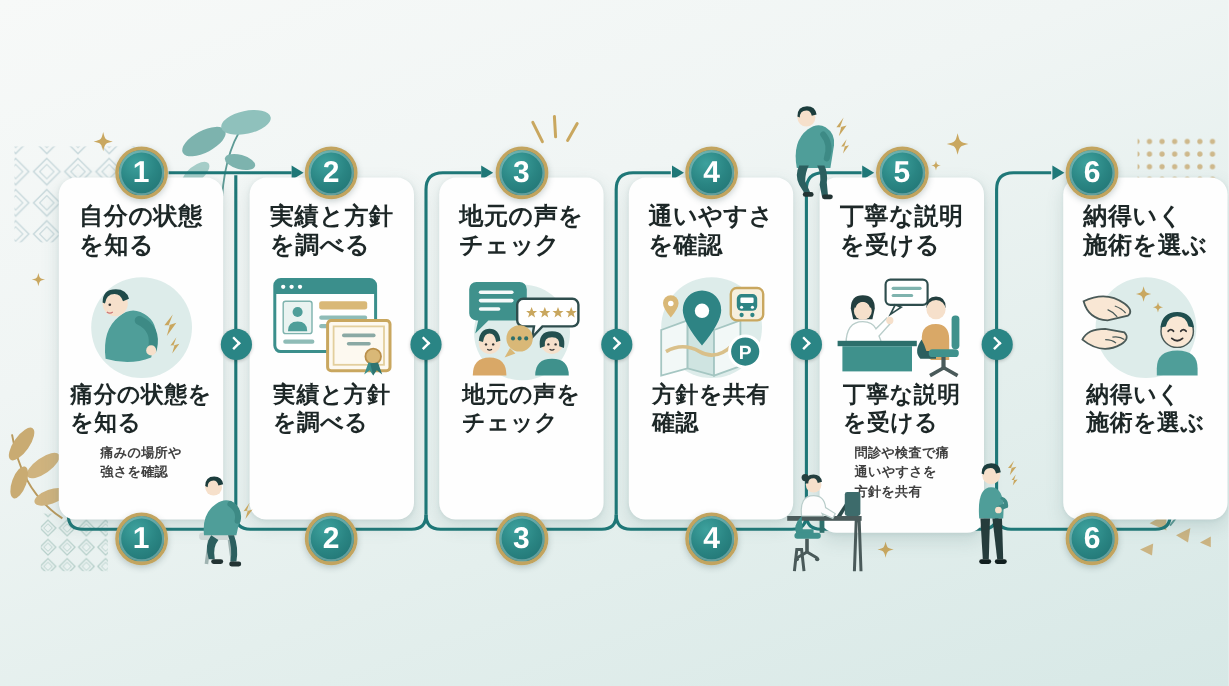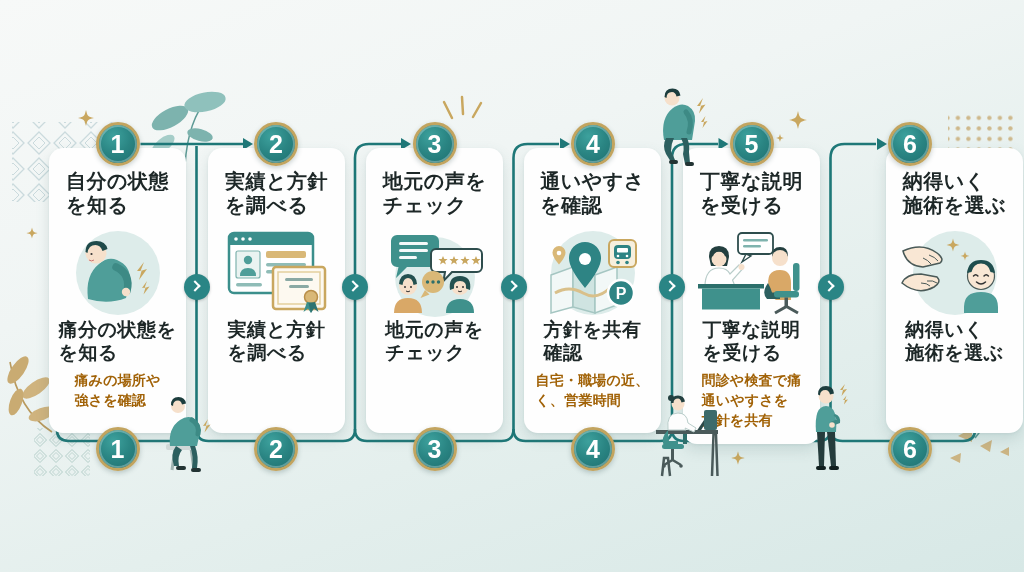--- a/index.html
+++ b/index.html
@@ -25,21 +25,21 @@
     font-size:20px; font-weight:800; color:#1d2727; line-height:1.22;
     white-space:pre-line; letter-spacing:0.5px;
   }
   .illu { width:120px; height:92px; margin-top:7px; flex:0 0 auto; }
   .illu svg { width:120px; height:92px; display:block; }
   .step-subtitle {
     font-size:19px; font-weight:800; color:#1d2727; line-height:1.2;
     white-space:pre-line; margin-top:2px; letter-spacing:0.5px;
   }
   .step-desc {
-    font-size:14px; font-weight:700; color:#a16207; line-height:1.42;
+    font-size:11px; font-weight:700; color:#404040; line-height:1.42;
     white-space:pre-line; margin-top:7px; letter-spacing:0.2px;
   }
 
   .num-badge {
     position:absolute; width:44px; height:44px; border-radius:50%;
     background:radial-gradient(circle at 38% 30%, #3da19d 0%, #2a8583 48%, #1e6e6e 100%);
     border:3px solid #c2a45f; z-index:4;
     box-shadow:0 2px 5px rgba(40,70,70,.25), inset 0 0 0 2px rgba(255,255,255,.28);
     color:#fff; font-size:25px; font-weight:800;
     display:flex; align-items:center; justify-content:center;
@@ -270,22 +270,20 @@
       <circle cx="85" cy="31" r="1.3" fill="#fff"></circle>
         <circle cx="94" cy="31" r="1.3" fill="#fff"></circle>
       <circle cx="85" cy="37.5" r="1.8" fill="#2e8484"></circle>
         <circle cx="94" cy="37.5" r="1.8" fill="#2e8484"></circle>
       <circle cx="88" cy="68" r="13" fill="#2e8484" stroke="#fff" stroke-width="2.5"></circle>
       <text x="88" y="74" text-anchor="middle" font-size="16" font-weight="bold" fill="#fff" font-family="Liberation Sans, sans-serif">P</text>
     </svg>
   </div>
   <div class="step-subtitle">方針を共有
 確認</div>
-  <div class="step-desc">自宅・職場の近、
-く、営業時間</div>
 </div>
 
 <div class="card tall" style="left:683px">
   <div class="step-title">丁寧な説明
 を受ける</div>
   <div class="illu">
     <svg viewBox="0 0 120 92">
       <rect x="46" y="8" width="35" height="21" rx="4" fill="#fff" stroke="#2e4d4d" stroke-width="1.8"></rect>
       <path d="M54,29 l-4,8 9,-6 z" fill="#fff" stroke="#2e4d4d" stroke-width="1.4"></path>
       <rect x="51" y="14" width="25" height="2.6" rx="1.3" fill="#7fb3ae"></rect>

